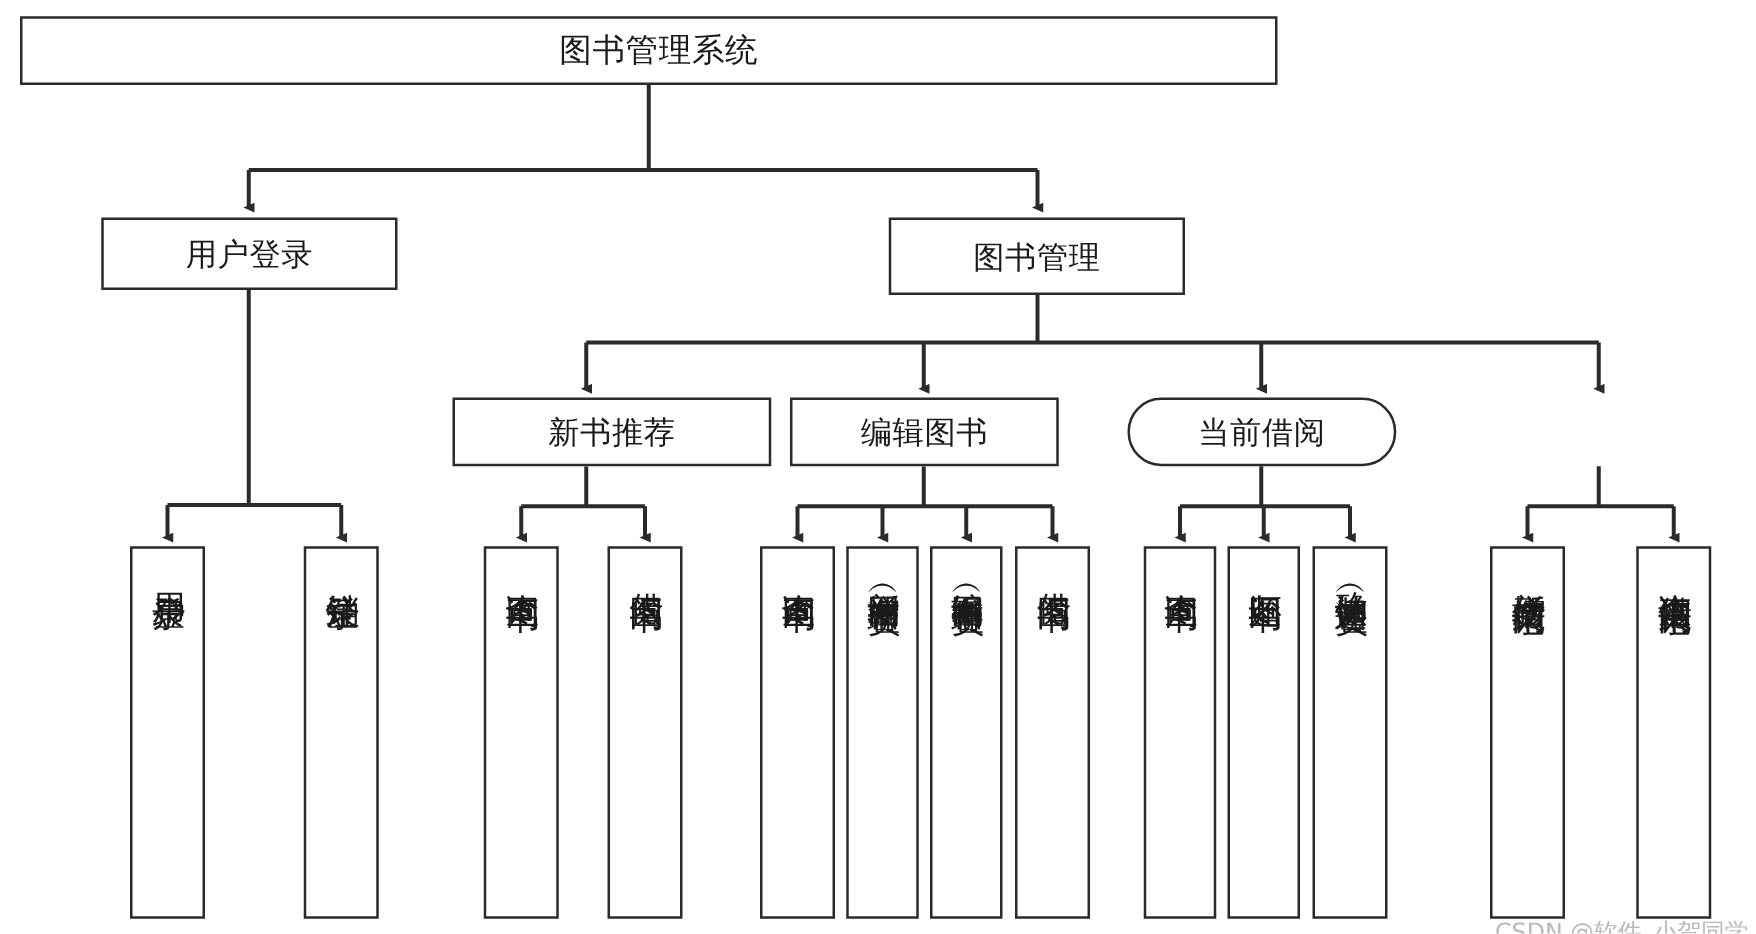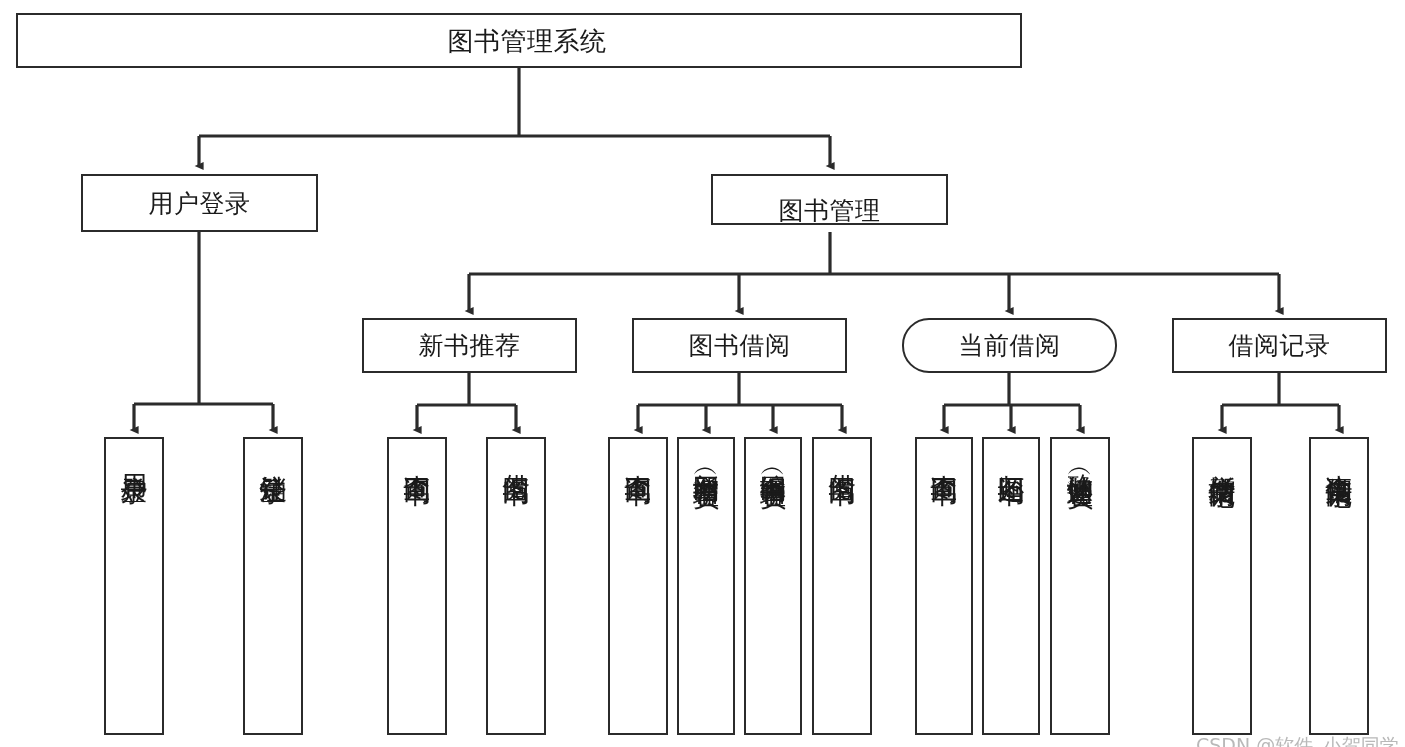--- a/index.html
+++ b/index.html
@@ -130,36 +130,33 @@
     </g>
   </svg>
 
   <div class="node horiz root" style="left:16px; top:13px; width:1006px; height:55px;padding-left:16px;">
     <span class="label">图书管理系统</span>
   </div>
 
   <div class="node horiz" style="left:81px; top:174px; width:237px; height:58px;">
     <span class="label">用户登录</span>
   </div>
-  <div class="node horiz" style="left:711px; top:174px; width:237px; height:51px;align-items:flex-end;">
+  <div class="node horiz" style="left:711px; top:174px; width:237px; height:62px;">
     <span class="label">图书管理</span>
   </div>
 
-  <div class="node horiz" style="left:362px; top:318px; width:215px; height:55px;">
+  <div class="node horiz" style="left:362px; top:318px; width:255px; height:55px;">
     <span class="label">新书推荐</span>
   </div>
   <div class="node horiz" style="left:632px; top:318px; width:215px; height:55px;">
-    <span class="label">图书借阅</span>
+    <span class="label">编辑图书</span>
   </div>
   <div class="node horiz" style="left:902px; top:318px; width:215px; height:55px;border-radius:27px;">
     <span class="label">当前借阅</span>
   </div>
-  <div class="node horiz" style="left:1172px; top:318px; width:215px; height:55px;">
-    <span class="label">借阅记录</span>
-  </div>
 
   <div class="node vert" style="left:104px; top:437px; width:60px; height:298px;">
     <span class="label">用户登录</span>
   </div>
   <div class="node vert" style="left:243px; top:437px; width:60px; height:298px;">
     <span class="label">注销登录</span>
   </div>
 
   <div class="node vert" style="left:387px; top:437px; width:60px; height:298px;">
     <span class="label">查询图书</span>

